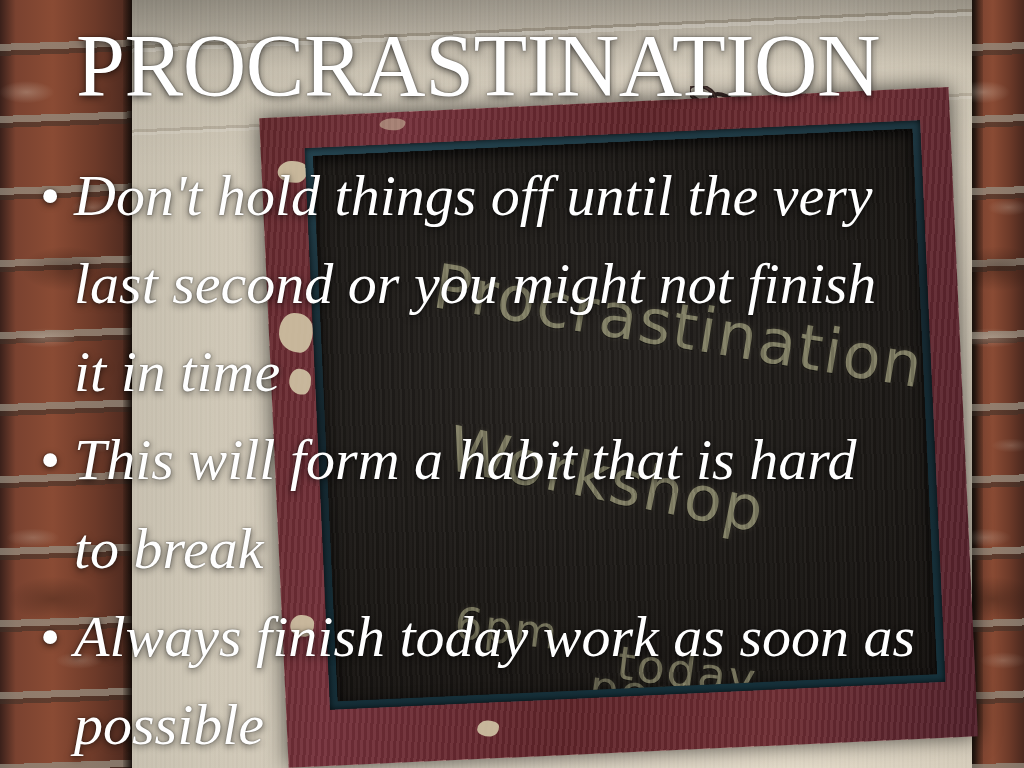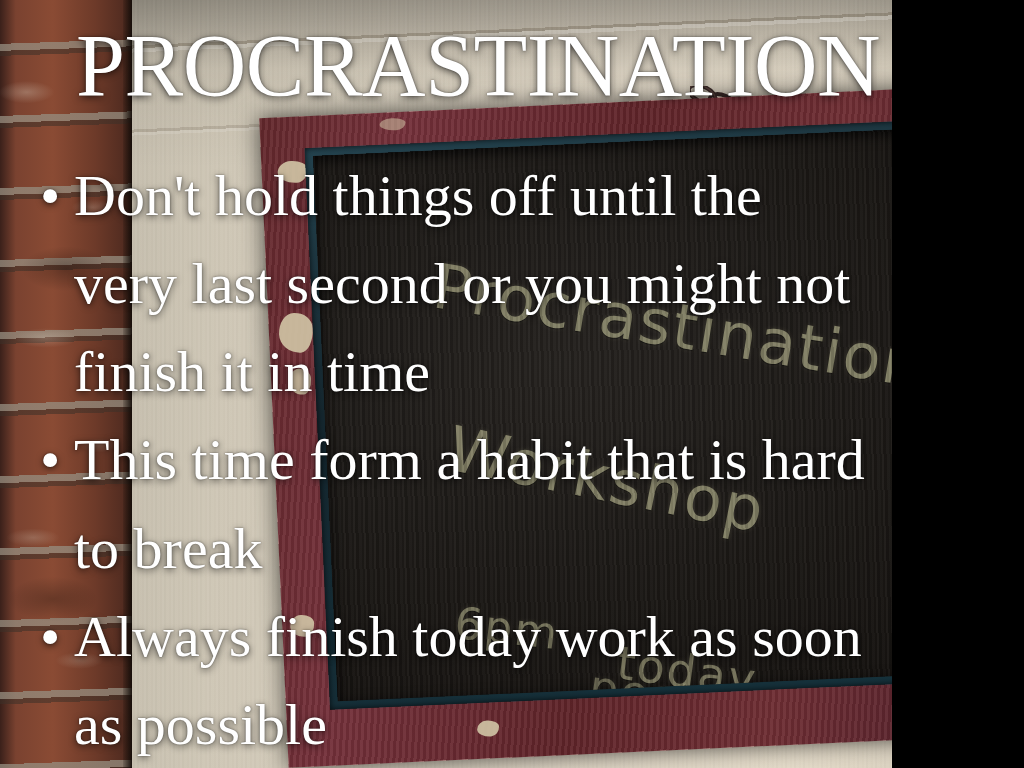--- a/index.html
+++ b/index.html
@@ -1,21 +1,21 @@
 <!DOCTYPE html>
 <html><head>
 <meta charset="utf-8">
 <title>Procrastination Slide</title>
 <style>
   html,body{margin:0;padding:0;background:#000;}
   body{font-family:"Liberation Serif", serif;}
 
   #slide{
     position:relative;
-    width:892px;height:768px;
+    width:1024px;height:768px;
     overflow:hidden;
     background:#2a2520;
   }
 
   
   .photo{position:absolute;inset:0;overflow:hidden;}
 
   
   .wall{
     position:absolute;left:0;top:0;width:1024px;height:768px;
@@ -156,21 +156,21 @@
     line-height:1.52;
     text-shadow:0 2px 7px rgba(0,0,0,.62), 0 0 2px rgba(0,0,0,.45);
   }
   .bullet-dot{
     flex:0 0 auto;
     width:34px;
     text-align:left;
     font-size:58px;
     line-height:1.52;
   }
-  .bullet-text{flex:1 1 auto;}
+  .bullet-text{flex:1 1 auto;font-style:italic;}
   .b1{max-width:880px;}
   .b2{max-width:860px;}
   .b3{max-width:960px;}
 </style>
 </head>
 <body>
 
 <div id="slide">
 
   <div class="photo">
@@ -243,21 +243,21 @@
 
     <div class="bullets">
 
       <div class="bullet b1">
         <span class="bullet-dot">•</span>
         <span class="bullet-text">Don't hold things off until the very last second or you might not finish it in time</span>
       </div>
 
       <div class="bullet b2">
         <span class="bullet-dot">•</span>
-        <span class="bullet-text">This time form a habit that is hard to break</span>
+        <span class="bullet-text">This will form a habit that is hard to break</span>
       </div>
 
       <div class="bullet b3">
         <span class="bullet-dot">•</span>
         <span class="bullet-text">Always finish today work as soon as possible</span>
       </div>
 
     </div>
   </div>
 

